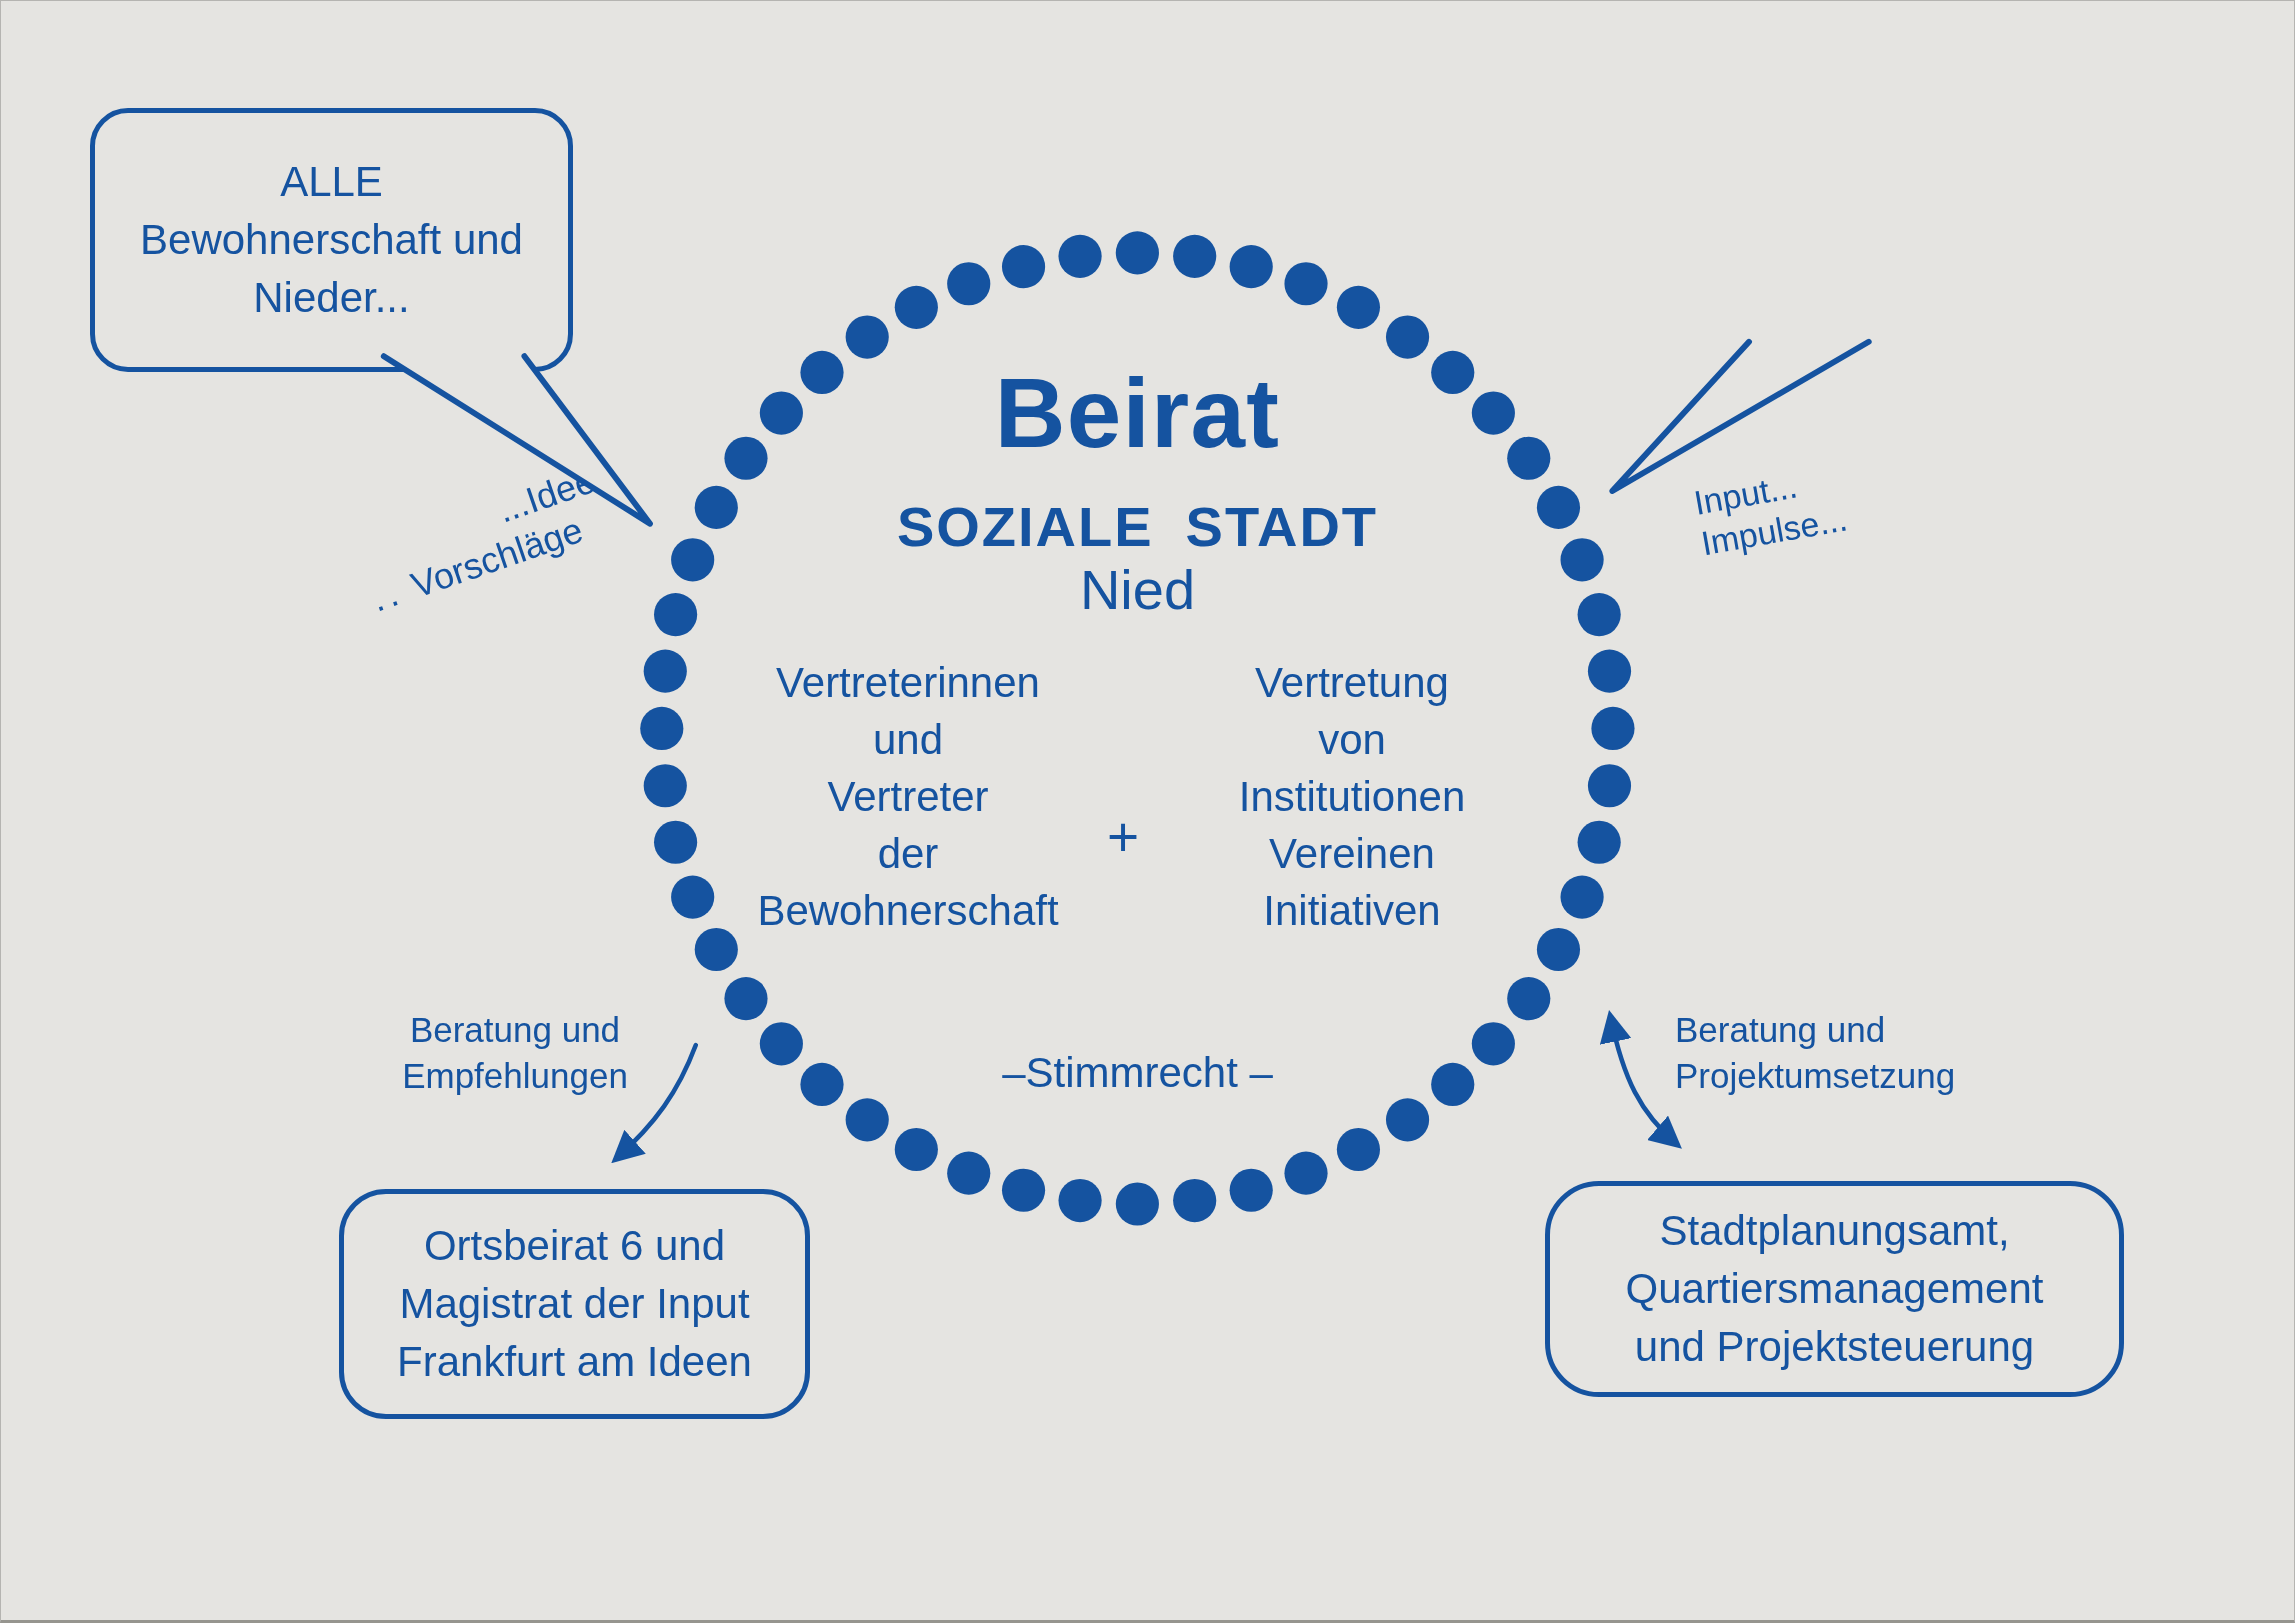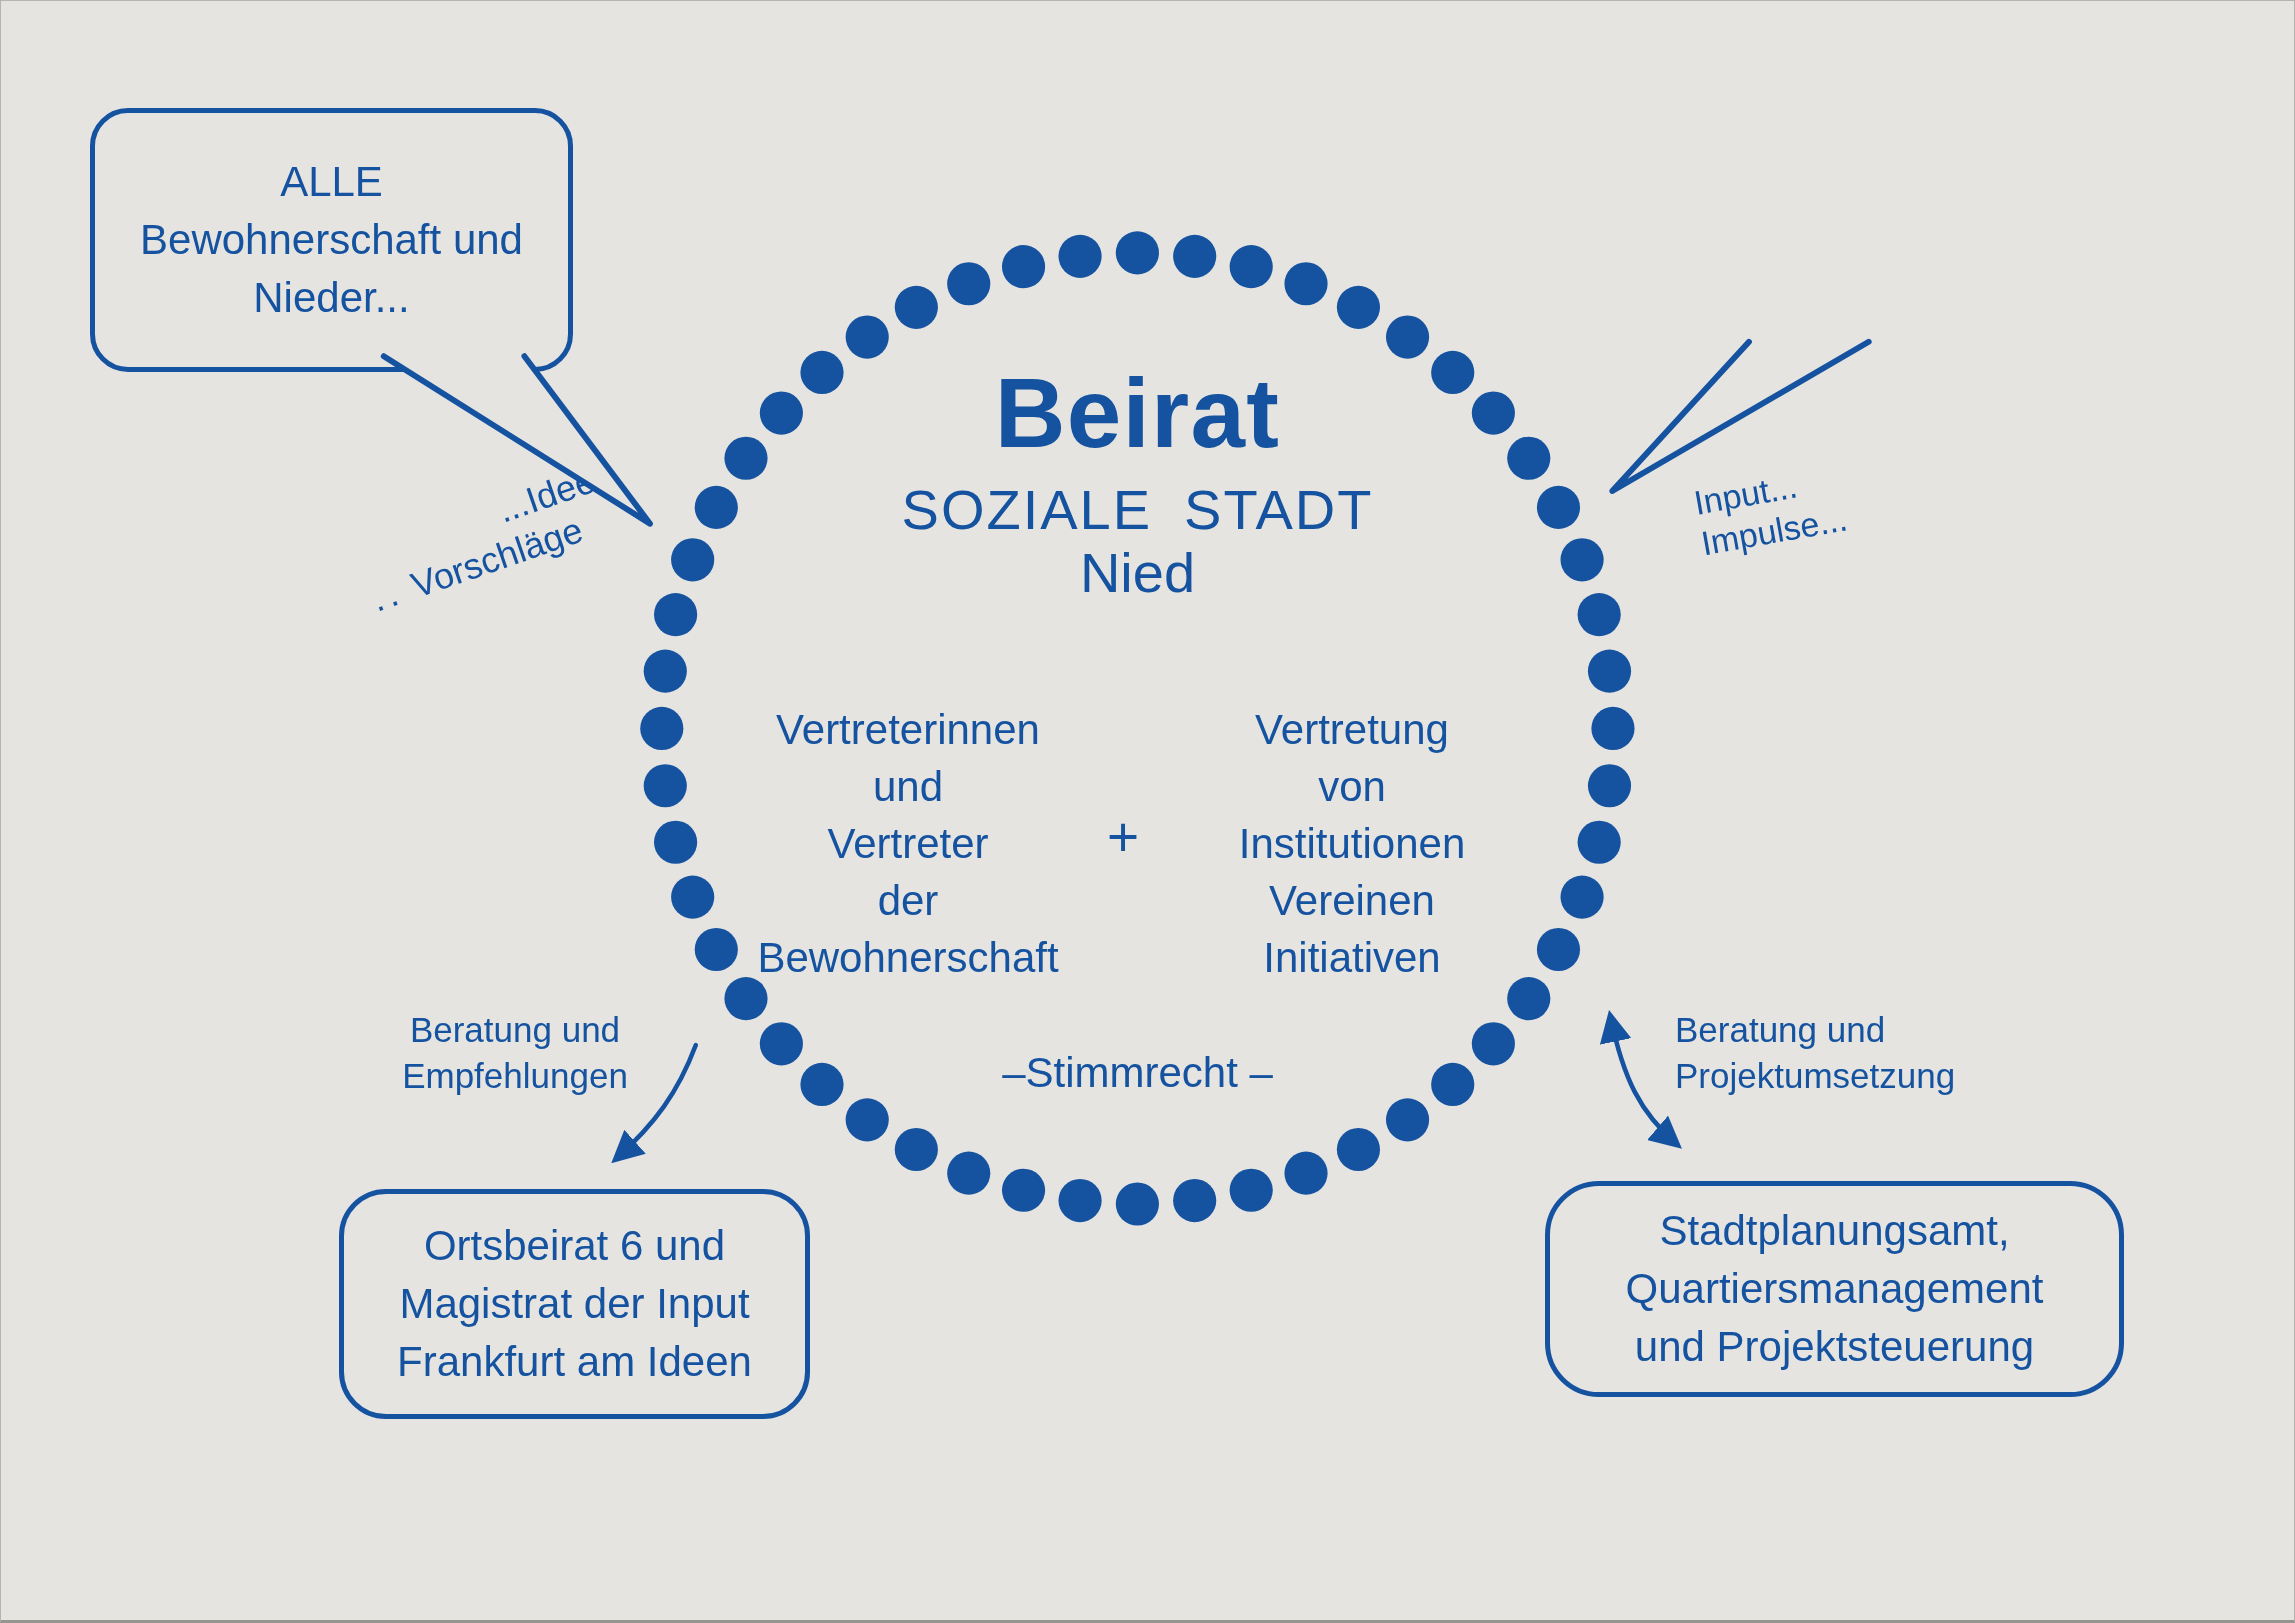--- a/index.html
+++ b/index.html
@@ -41,25 +41,25 @@
   #bubble-top-left{left:89px;top:107px;width:483px;height:264px;border-radius:38px;}
   #bubble-top-right{left:1686px;top:126px;width:475px;height:230px;border-radius:38px;}
   #bubble-bottom-left{left:338px;top:1188px;width:471px;height:230px;border-radius:47px;}
   #bubble-bottom-right{left:1544px;top:1180px;width:579px;height:216px;border-radius:54px;}
 
   .center-head{
     position:absolute;left:661px;top:357px;width:951px;
     text-align:center;z-index:3;
   }
   .title-main{font-size:98px;line-height:111px;font-weight:700;letter-spacing:1.3px;}
-  .title-sub{font-size:56px;line-height:63px;margin-top:9px;letter-spacing:2px;word-spacing:14.4px;font-weight:400;}
+  .title-sub{font-size:56px;line-height:63px;margin-top:26px;letter-spacing:2px;word-spacing:14.4px;font-weight:700;}
   .title-sub2{font-size:56px;line-height:63px;font-weight:500;}
 
   .col{
-    position:absolute;top:700px;width:380px;
+    position:absolute;top:653px;width:380px;
     text-align:center;font-size:42px;line-height:57px;z-index:3;font-weight:500;
   }
   #left-column{left:717px;}
   #right-column{left:1161px;}
   .plus-sign{position:absolute;left:1106px;top:804px;font-size:55px;z-index:3;font-weight:500;}
   .voting-line{
     position:absolute;left:661px;top:1048px;width:951px;
     text-align:center;font-size:42px;z-index:3;font-weight:500;
   }
 

